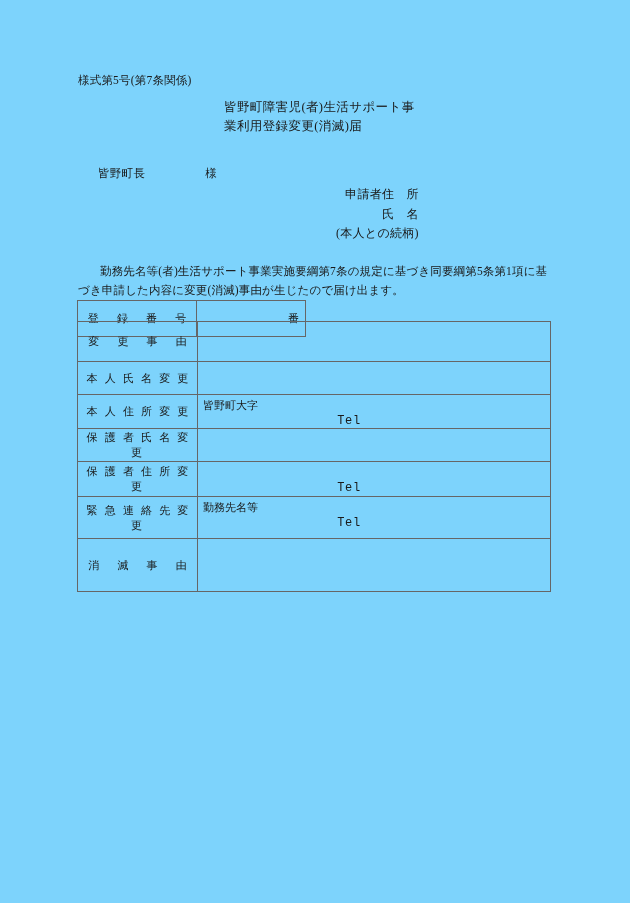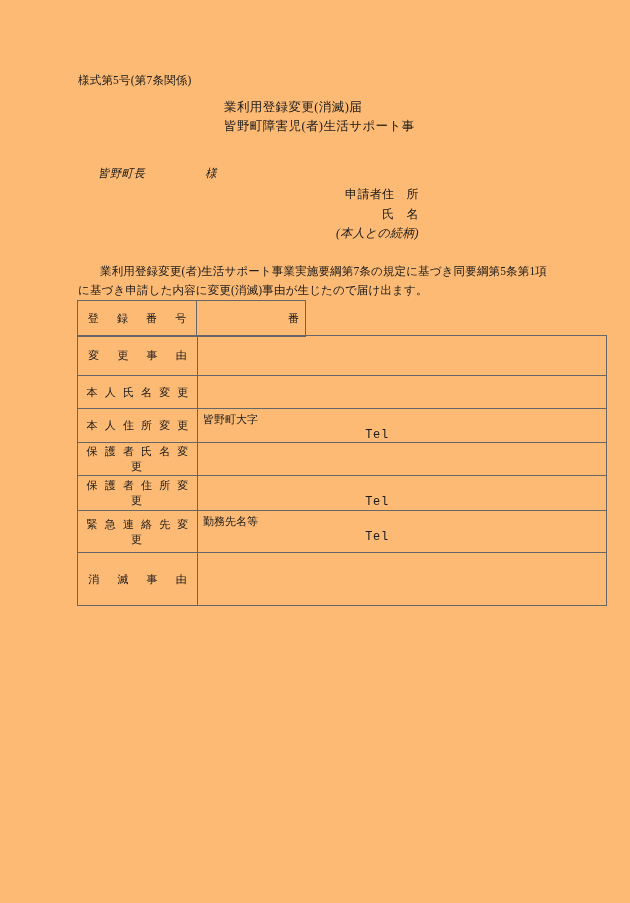--- a/index.html
+++ b/index.html
@@ -9,21 +9,21 @@
     background: #ffffff;
   }
   body {
     font-family: "Liberation Serif", "DejaVu Serif", serif;
     color: #1a1a1a;
   }
   #page {
     position: relative;
     width: 630px;
     height: 903px;
-    background: #fdba74;
+    background: #7dd3fc;
     overflow: hidden;
   }
 
   
   .form-no {
     position: absolute;
     left: 78px;
     top: 73px;
     font-size: 11.5px;
     letter-spacing: 0.2px;
@@ -41,21 +41,20 @@
   .doc-title div { white-space: nowrap; }
 
   
   .addressee {
     position: absolute;
     left: 98px;
     top: 166px;
     font-size: 11.5px;
     letter-spacing: 0.3px;
     white-space: nowrap;
-    font-style: italic;
   }
   .addressee .honorific {
     display: inline-block;
     margin-left: 60px;
   }
 
   
   .applicant {
     position: absolute;
     left: 330px;
@@ -66,21 +65,20 @@
     white-space: nowrap;
     text-align: right;
   }
   .applicant .row { white-space: nowrap; }
   .applicant .lbl-prefix {
     display: inline-block;
     width: 52px;
   }
   .applicant .row.rel {
     margin-left: -22px;
-    font-style: italic;
   }
 
   
   .body-text {
     position: absolute;
     left: 78px;
     top: 262px;
     width: 478px;
     font-size: 11.5px;
     line-height: 18.5px;
@@ -116,22 +114,22 @@
     align-items: center;
     justify-content: flex-end;
     padding-right: 6px;
     box-sizing: border-box;
     font-size: 11px;
   }
 
   .main-table {
     position: absolute;
     left: 77px;
-    top: 335px;
-    width: 530px;
+    top: 321px;
+    width: 474px;
     border-collapse: collapse;
     table-layout: fixed;
     border-radius: 30px;
   }
   .main-table td {
     border: 1px solid #666;
     padding: 0;
     vertical-align: middle;
   }
   .main-table td.label {
@@ -169,33 +167,33 @@
   }
 </style>
 </head>
 <body>
 
 <div id="page">
 
   <div class="form-no">様式第5号(第7条関係)</div>
 
   <div class="doc-title">
+    <div>皆野町障害児(者)生活サポート事</div>
     <div>業利用登録変更(消滅)届</div>
-    <div>皆野町障害児(者)生活サポート事</div>
   </div>
 
   <div class="addressee"><span>皆野町長</span><span class="honorific">様</span></div>
 
   <div class="applicant">
     <div class="row"><span class="lbl-prefix">申請者</span><span>住　所</span></div>
     <div class="row"><span class="lbl-prefix"></span><span>氏　名</span></div>
     <div class="row rel"><span>(本人との続柄)</span></div>
   </div>
 
-  <div class="body-text"><span class="indent"></span><span>業利用登録変更(者)生活サポート事業実施要綱第7条の規定に基づき同要綱第5条第1項に基づき申請した内容に変更(消滅)事由が生じたので届け出ます。</span></div>
+  <div class="body-text"><span class="indent"></span><span>勤務先名等(者)生活サポート事業実施要綱第7条の規定に基づき同要綱第5条第1項に基づき申請した内容に変更(消滅)事由が生じたので届け出ます。</span></div>
 
   <div class="reg-row">
     <div class="reg-label">登　録　番　号</div>
     <div class="reg-value">
         <span>番</span>
       </div>
   </div>
 
   <table class="main-table">
     <tbody>

